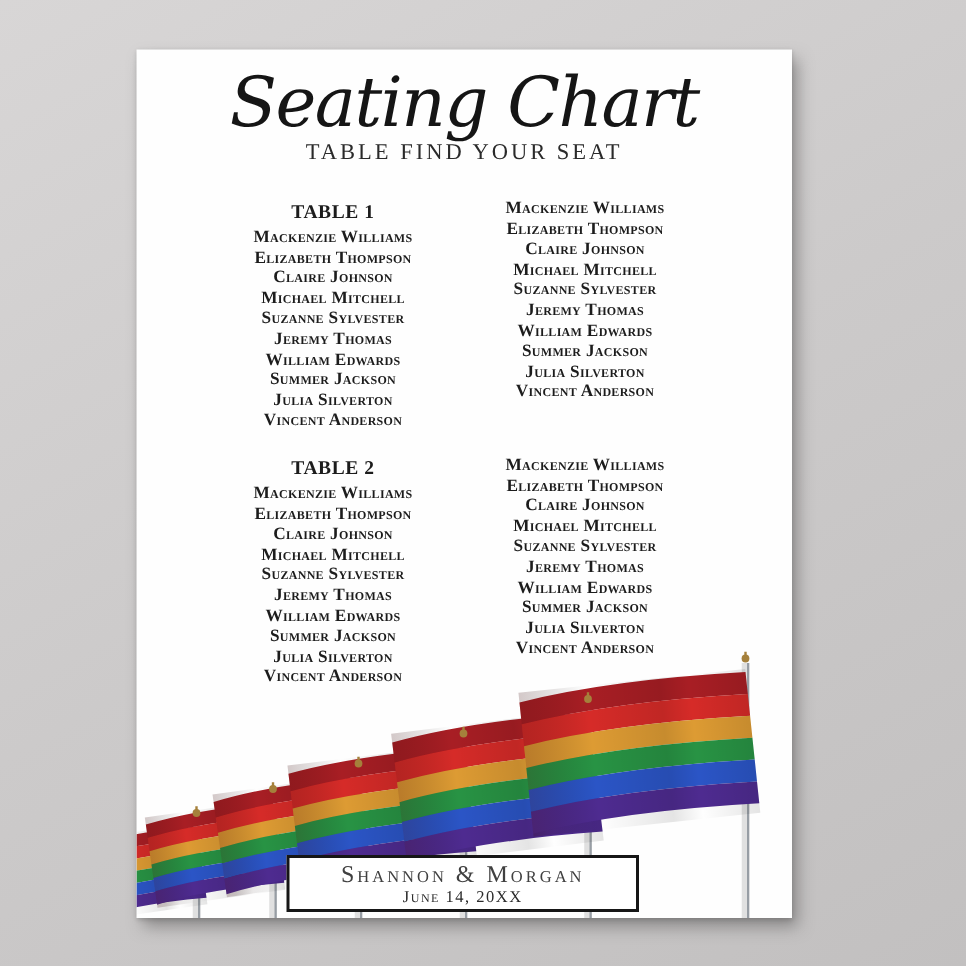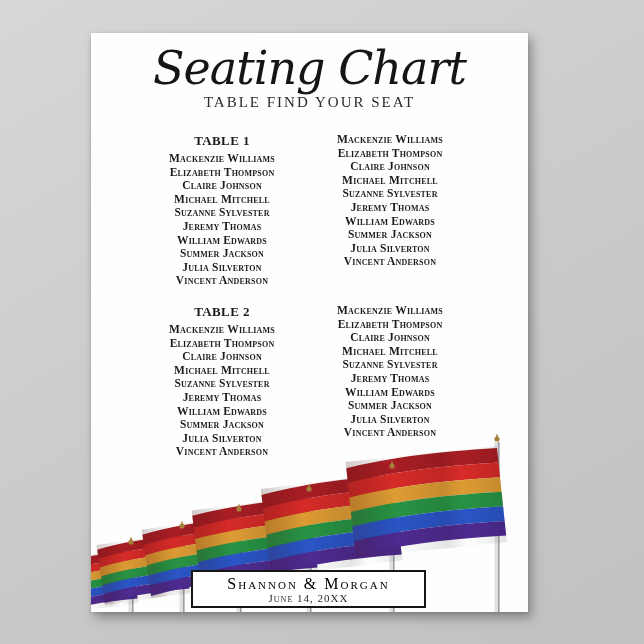--- a/index.html
+++ b/index.html
@@ -18,21 +18,21 @@
                display:grid;grid-template-columns:168px 168px;grid-row-gap:16px;}
   .table-block{text-align:center;color:#1c1c1c;}
   .table-heading{font-weight:700;font-size:13px;letter-spacing:.4px;
                  font-variant:small-caps;margin-bottom:3px;}
   .guest{font-weight:700;font-size:11.5px;line-height:13.6px;letter-spacing:.2px;
          font-variant:small-caps;white-space:nowrap;}
   .flags-svg{position:absolute;left:0;top:398px;width:437px;height:181px;z-index:1;}
   .footer-box{position:absolute;left:100px;top:537px;width:235px;height:38px;z-index:2;
               background:#ffffff;border:2px solid #161616;box-sizing:border-box;
               display:flex;flex-direction:column;align-items:center;justify-content:center;}
-  .footer-names{font-variant:small-caps;font-size:16px;letter-spacing:2px;color:#000000;line-height:17px;}
+  .footer-names{font-variant:small-caps;font-size:16px;letter-spacing:2px;color:#404040;line-height:17px;}
   .footer-date{font-variant:small-caps;font-size:11px;letter-spacing:1px;color:#2b2b2b;line-height:12px;}
 </style>
 </head>
 <body>
 
 <div class="page">
   <div class="poster">
 
     <div class="title">Seating Chart</div>
     <div class="subtitle">TABLE FIND YOUR SEAT</div>

